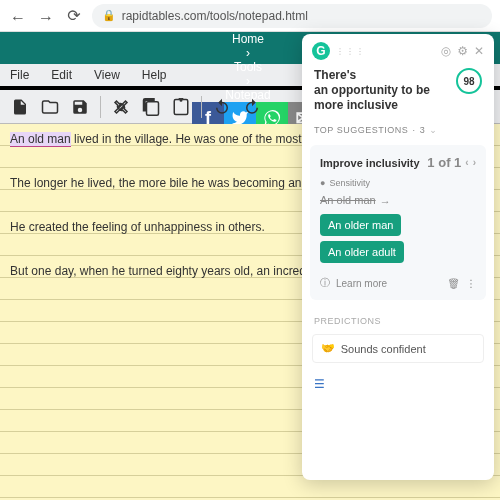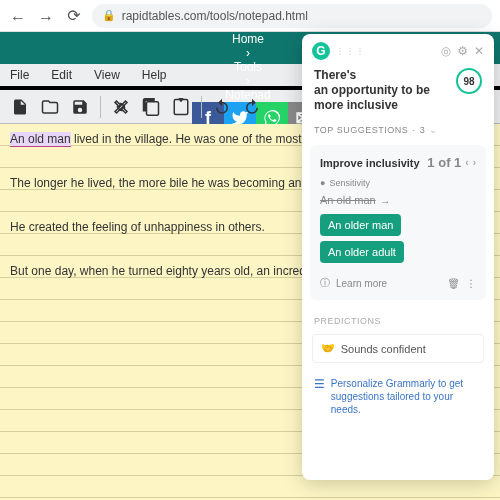--- a/index.html
+++ b/index.html
@@ -199,15 +199,14 @@
       <span>⋮</span>
     </div>
   </div>
   <div class="g-pred">PREDICTIONS</div>
   <div class="pred-item">
     <span>🤝</span>
     <span>Sounds confident</span>
   </div>
   <div class="personalize">
     <span class="p-icon">☰</span>
-    <span>Personalize Grammarly to get suggestions tailored to your needs.</span>
   </div>
 </div>
 
 </body></html>

